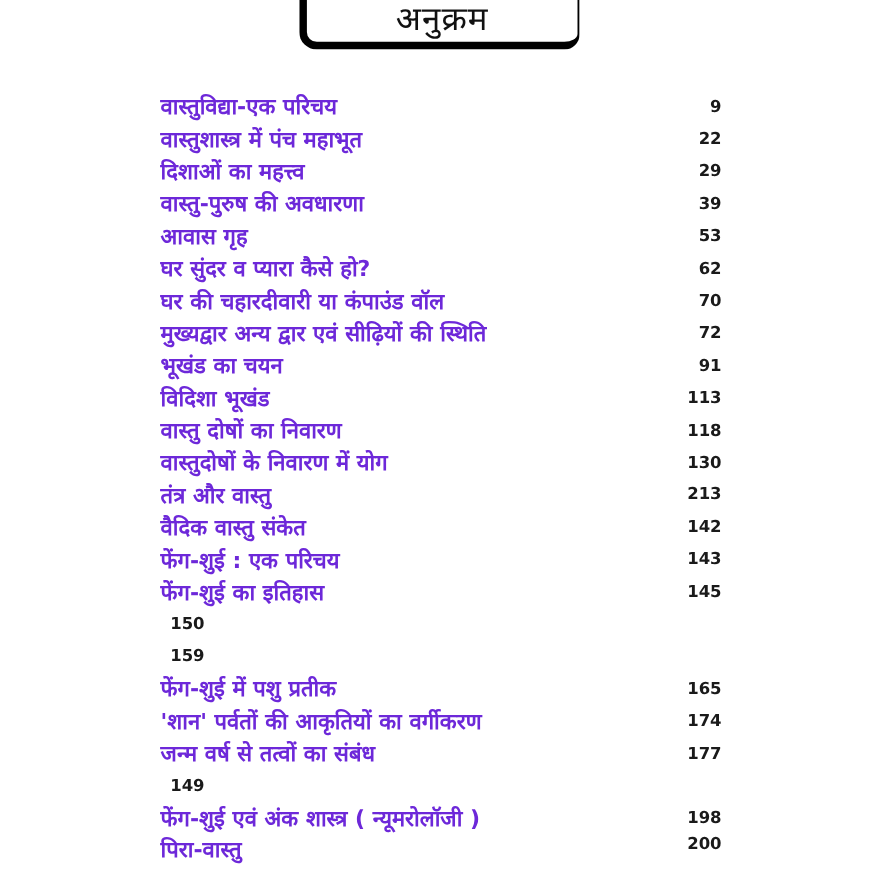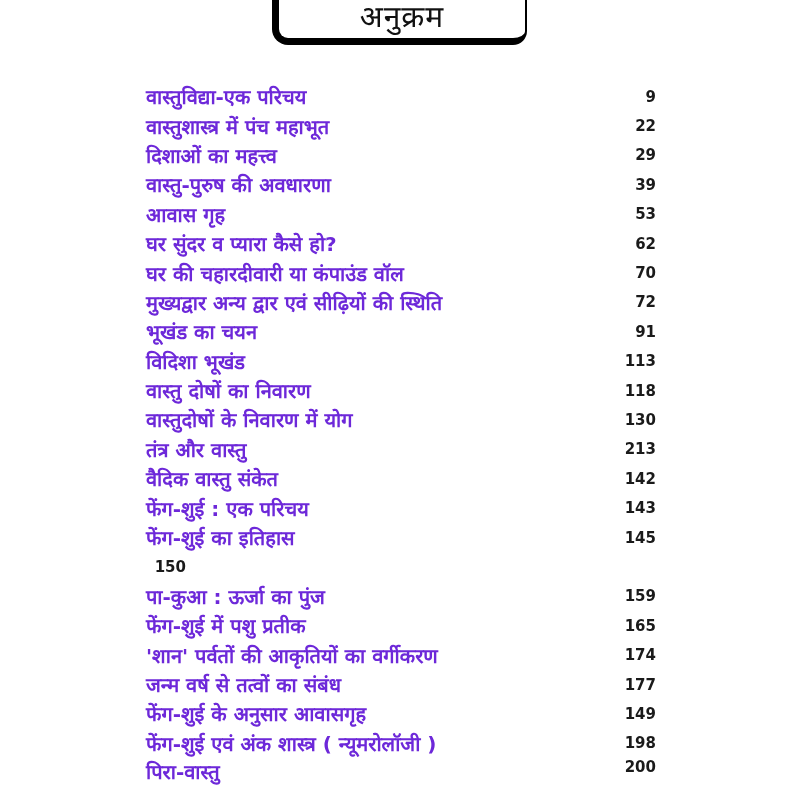--- a/index.html
+++ b/index.html
@@ -146,37 +146,35 @@
       <span class="toc-page">143</span>
     </li>
   <li class="toc-row">
       <span class="toc-title">फेंग-शुई का इतिहास</span>
       <span class="toc-page">145</span>
     </li>
   <li class="toc-row">
       <span class="toc-page">150</span>
     </li>
   <li class="toc-row">
-      <span class="toc-title">पा-कुआ : ऊर्जा का पुंज</span>
       <span class="toc-page">159</span>
     </li>
   <li class="toc-row">
       <span class="toc-title">फेंग-शुई में पशु प्रतीक</span>
       <span class="toc-page">165</span>
     </li>
   <li class="toc-row">
       <span class="toc-title">'शान' पर्वतों की आकृतियों का वर्गीकरण</span>
       <span class="toc-page">174</span>
     </li>
   <li class="toc-row">
       <span class="toc-title">जन्म वर्ष से तत्वों का संबंध</span>
       <span class="toc-page">177</span>
     </li>
   <li class="toc-row">
-      <span class="toc-title">फेंग-शुई के अनुसार आवासगृह</span>
       <span class="toc-page">149</span>
     </li>
   <li class="toc-row">
       <span class="toc-title">फेंग-शुई एवं अंक शास्त्र ( न्यूमरोलॉजी )</span>
       <span class="toc-page">198</span>
     </li>
   <li class="toc-row">
       <span class="toc-title">पिरा-वास्तु</span>
       <span class="toc-page">200</span>
     </li>

